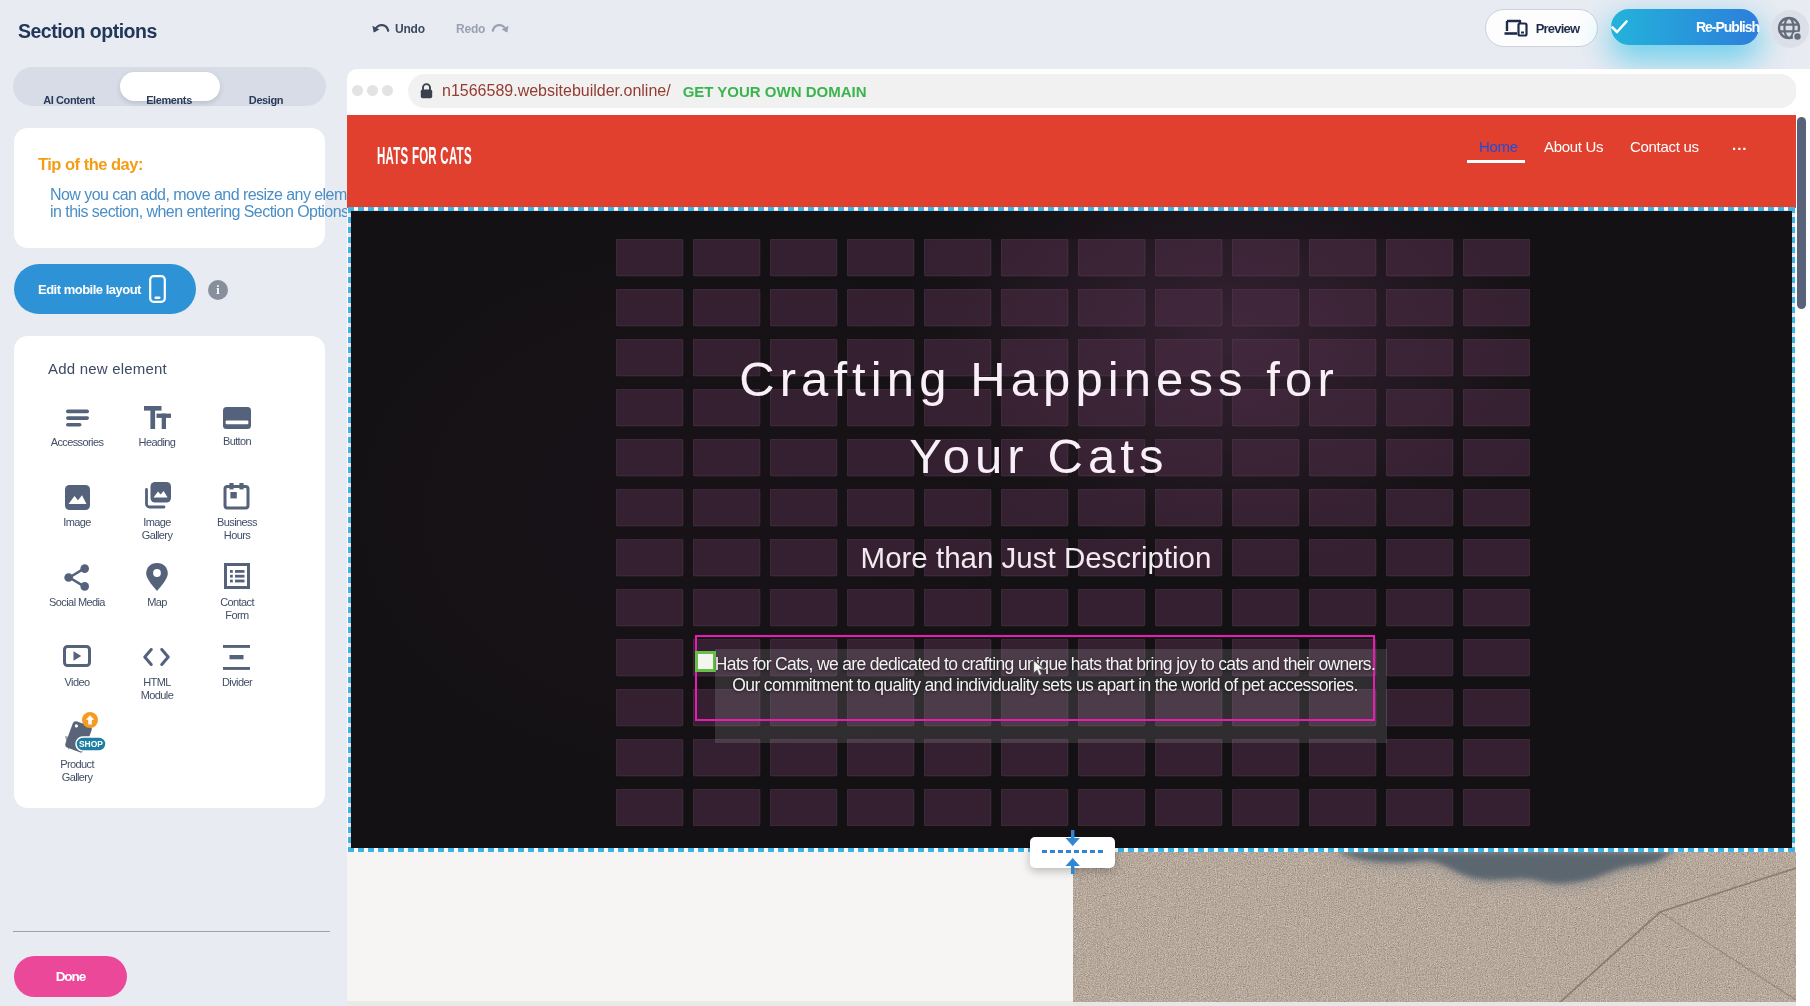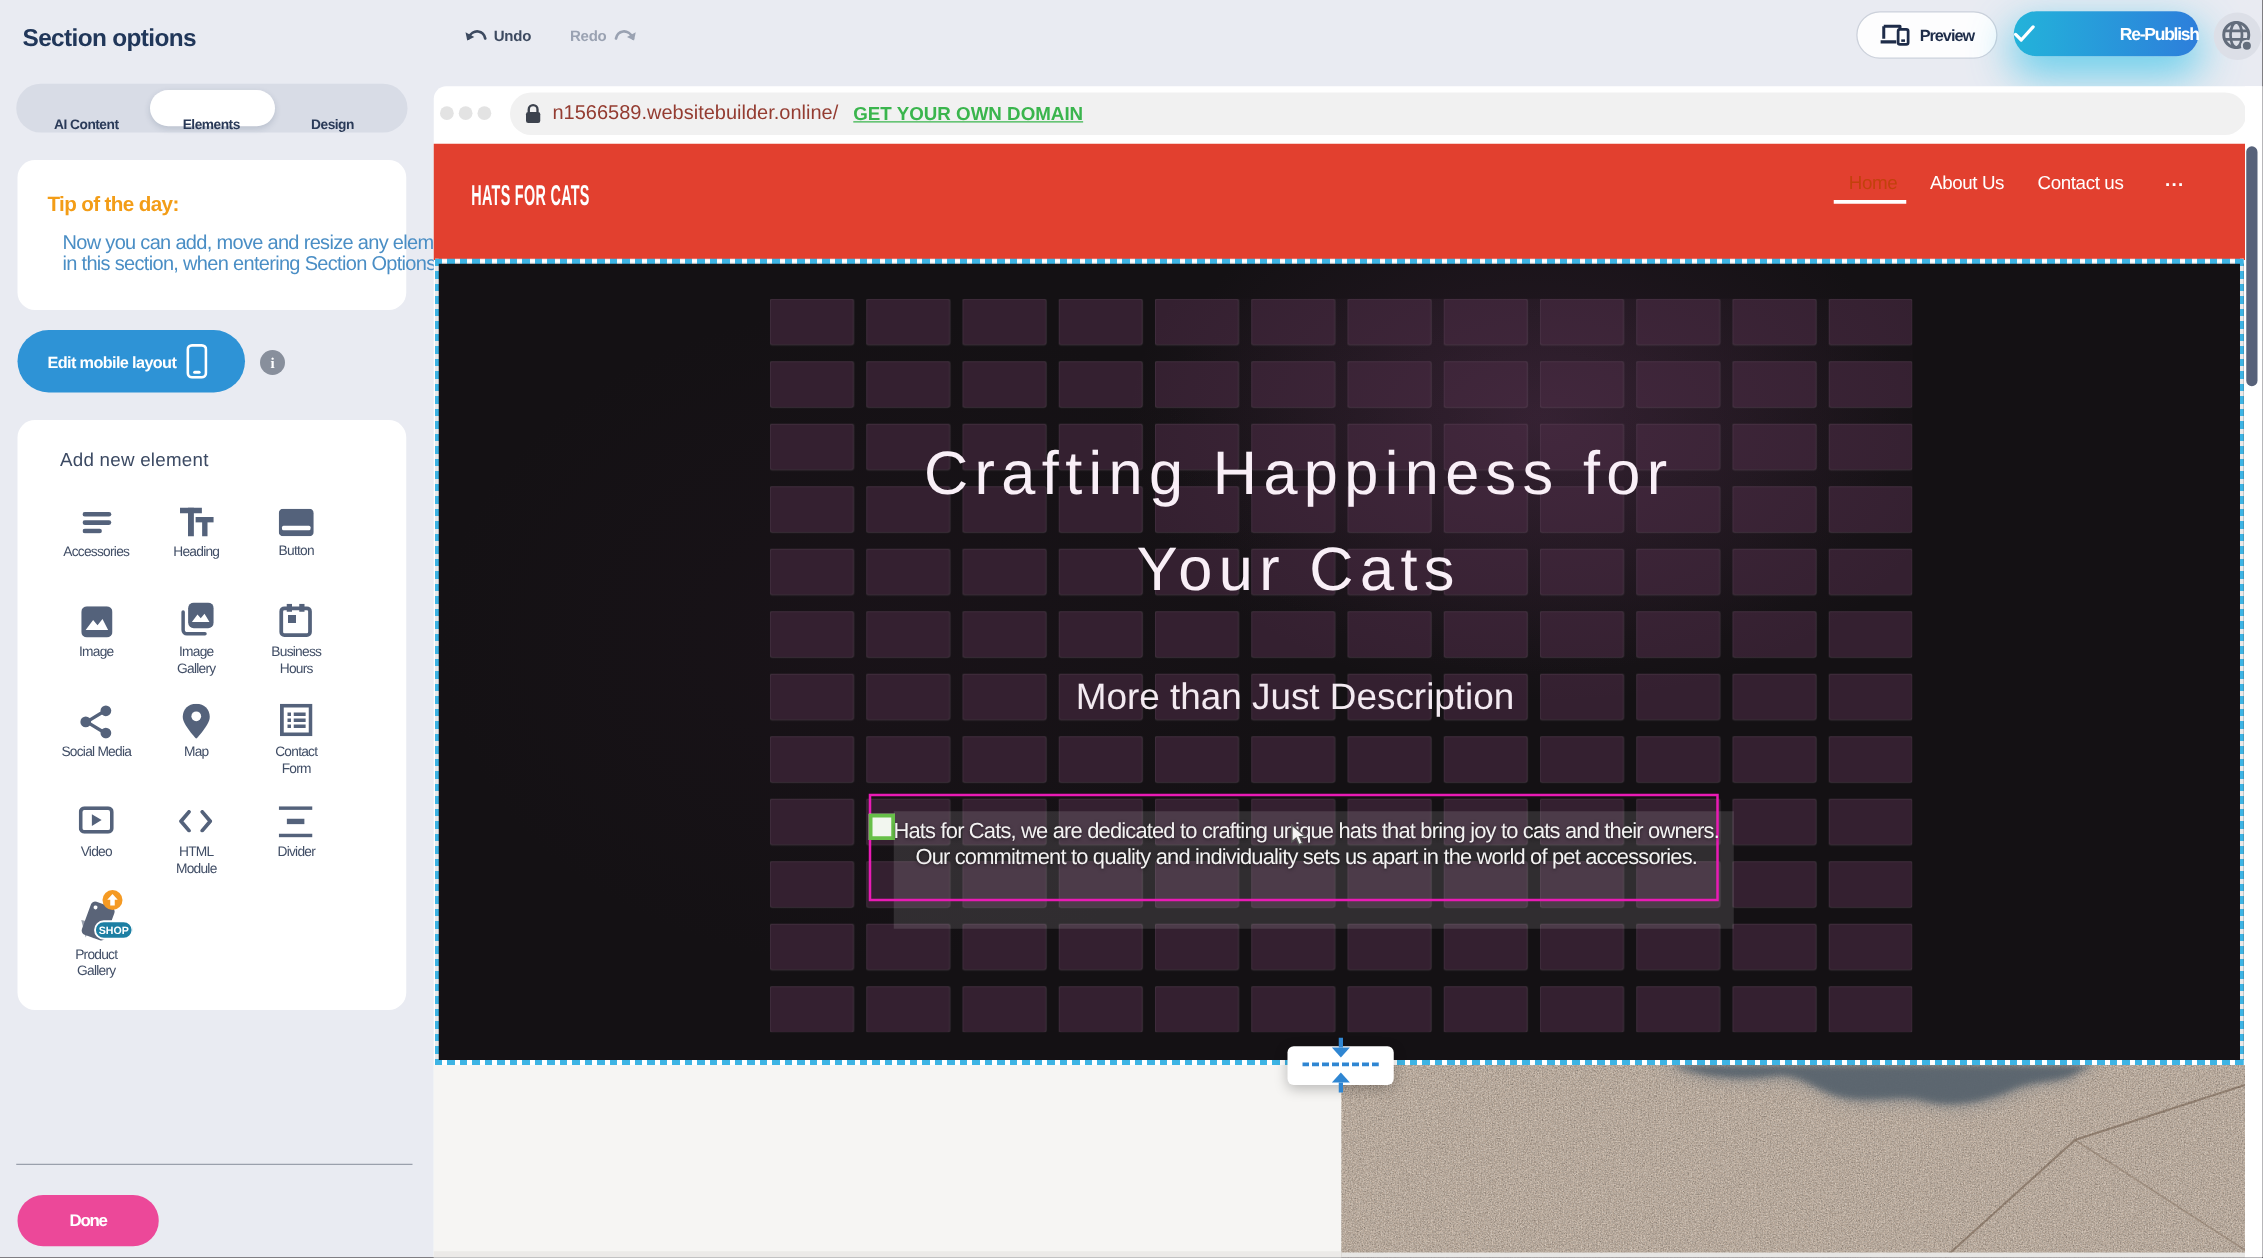--- a/index.html
+++ b/index.html
@@ -183,26 +183,26 @@
 
 <div class="abs" style="left:352px;top:85px;width:11px;height:11px;border-radius:50%;background:#e3e3e3;"></div>
 <div class="abs" style="left:367px;top:85px;width:11px;height:11px;border-radius:50%;background:#e3e3e3;"></div>
 <div class="abs" style="left:382px;top:85px;width:11px;height:11px;border-radius:50%;background:#e3e3e3;"></div>
 <div class="abs" style="left:408px;top:74px;width:1389px;height:34px;border-radius:17px;background:#f1f1f1;display:flex;align-items:center;">
   <svg width="13" height="16" viewBox="0 0 13 16" style="margin-left:12px;">
     <path d="M3 7 V4.6 a3.5 3.5 0 0 1 7 0 V7" fill="none" stroke="#3c424d" stroke-width="1.9"></path>
     <rect x="0.8" y="6.5" width="11.4" height="8.8" rx="1.8" fill="#3c424d"></rect>
   </svg>
   <span style="margin-left:9px;font-size:16px;color:#943c31;">n1566589.websitebuilder.online/</span>
-  <span style="margin-left:12px;font-size:15px;font-weight:bold;color:#3ab54d;text-decoration:underline;">GET YOUR OWN DOMAIN</span>
+  <span style="margin-left:12px;font-size:15px;font-weight:bold;color:#3ab54d;">GET YOUR OWN DOMAIN</span>
 </div>
 
 <div class="abs" style="left:347px;top:115px;width:1449px;height:93px;background:#e2402f;"></div>
 <div class="abs" style="left:377px;top:143px;font-size:23px;font-weight:bold;color:#fff;letter-spacing:0.5px;transform:scaleX(0.5);transform-origin:left center;">HATS FOR CATS</div>
-<div class="abs" style="left:1479px;top:138px;font-size:15px;letter-spacing:-0.3px;color:#c2410c;">Home</div>
+<div class="abs" style="left:1479px;top:138px;font-size:15px;letter-spacing:-0.3px;color:#1d4ed8;">Home</div>
 <div class="abs" style="left:1467px;top:160px;width:58px;height:2.5px;background:#fff;"></div>
 <div class="abs" style="left:1544px;top:138px;font-size:15px;letter-spacing:-0.3px;color:#fff;">About Us</div>
 <div class="abs" style="left:1630px;top:138px;font-size:15px;letter-spacing:-0.3px;color:#fff;">Contact us</div>
 <div class="abs" style="left:1732px;top:136px;font-size:15px;font-weight:bold;color:#fff;letter-spacing:1px;">...</div>
 
 <div id="hero" class="abs" style="left:348px;top:210px;width:1447px;height:638px;background:#141114;overflow:hidden;">
   <div class="abs" style="left:0;top:0;width:100%;height:100%;background:
     radial-gradient(420px 300px at 880px 120px, rgba(98,52,92,0.22), rgba(0,0,0,0) 70%),
     radial-gradient(500px 380px at 350px 300px, rgba(60,30,55,0.12), rgba(0,0,0,0) 70%);"></div>
   <svg class="abs" style="left:268px;top:29px;" width="914" height="587">

